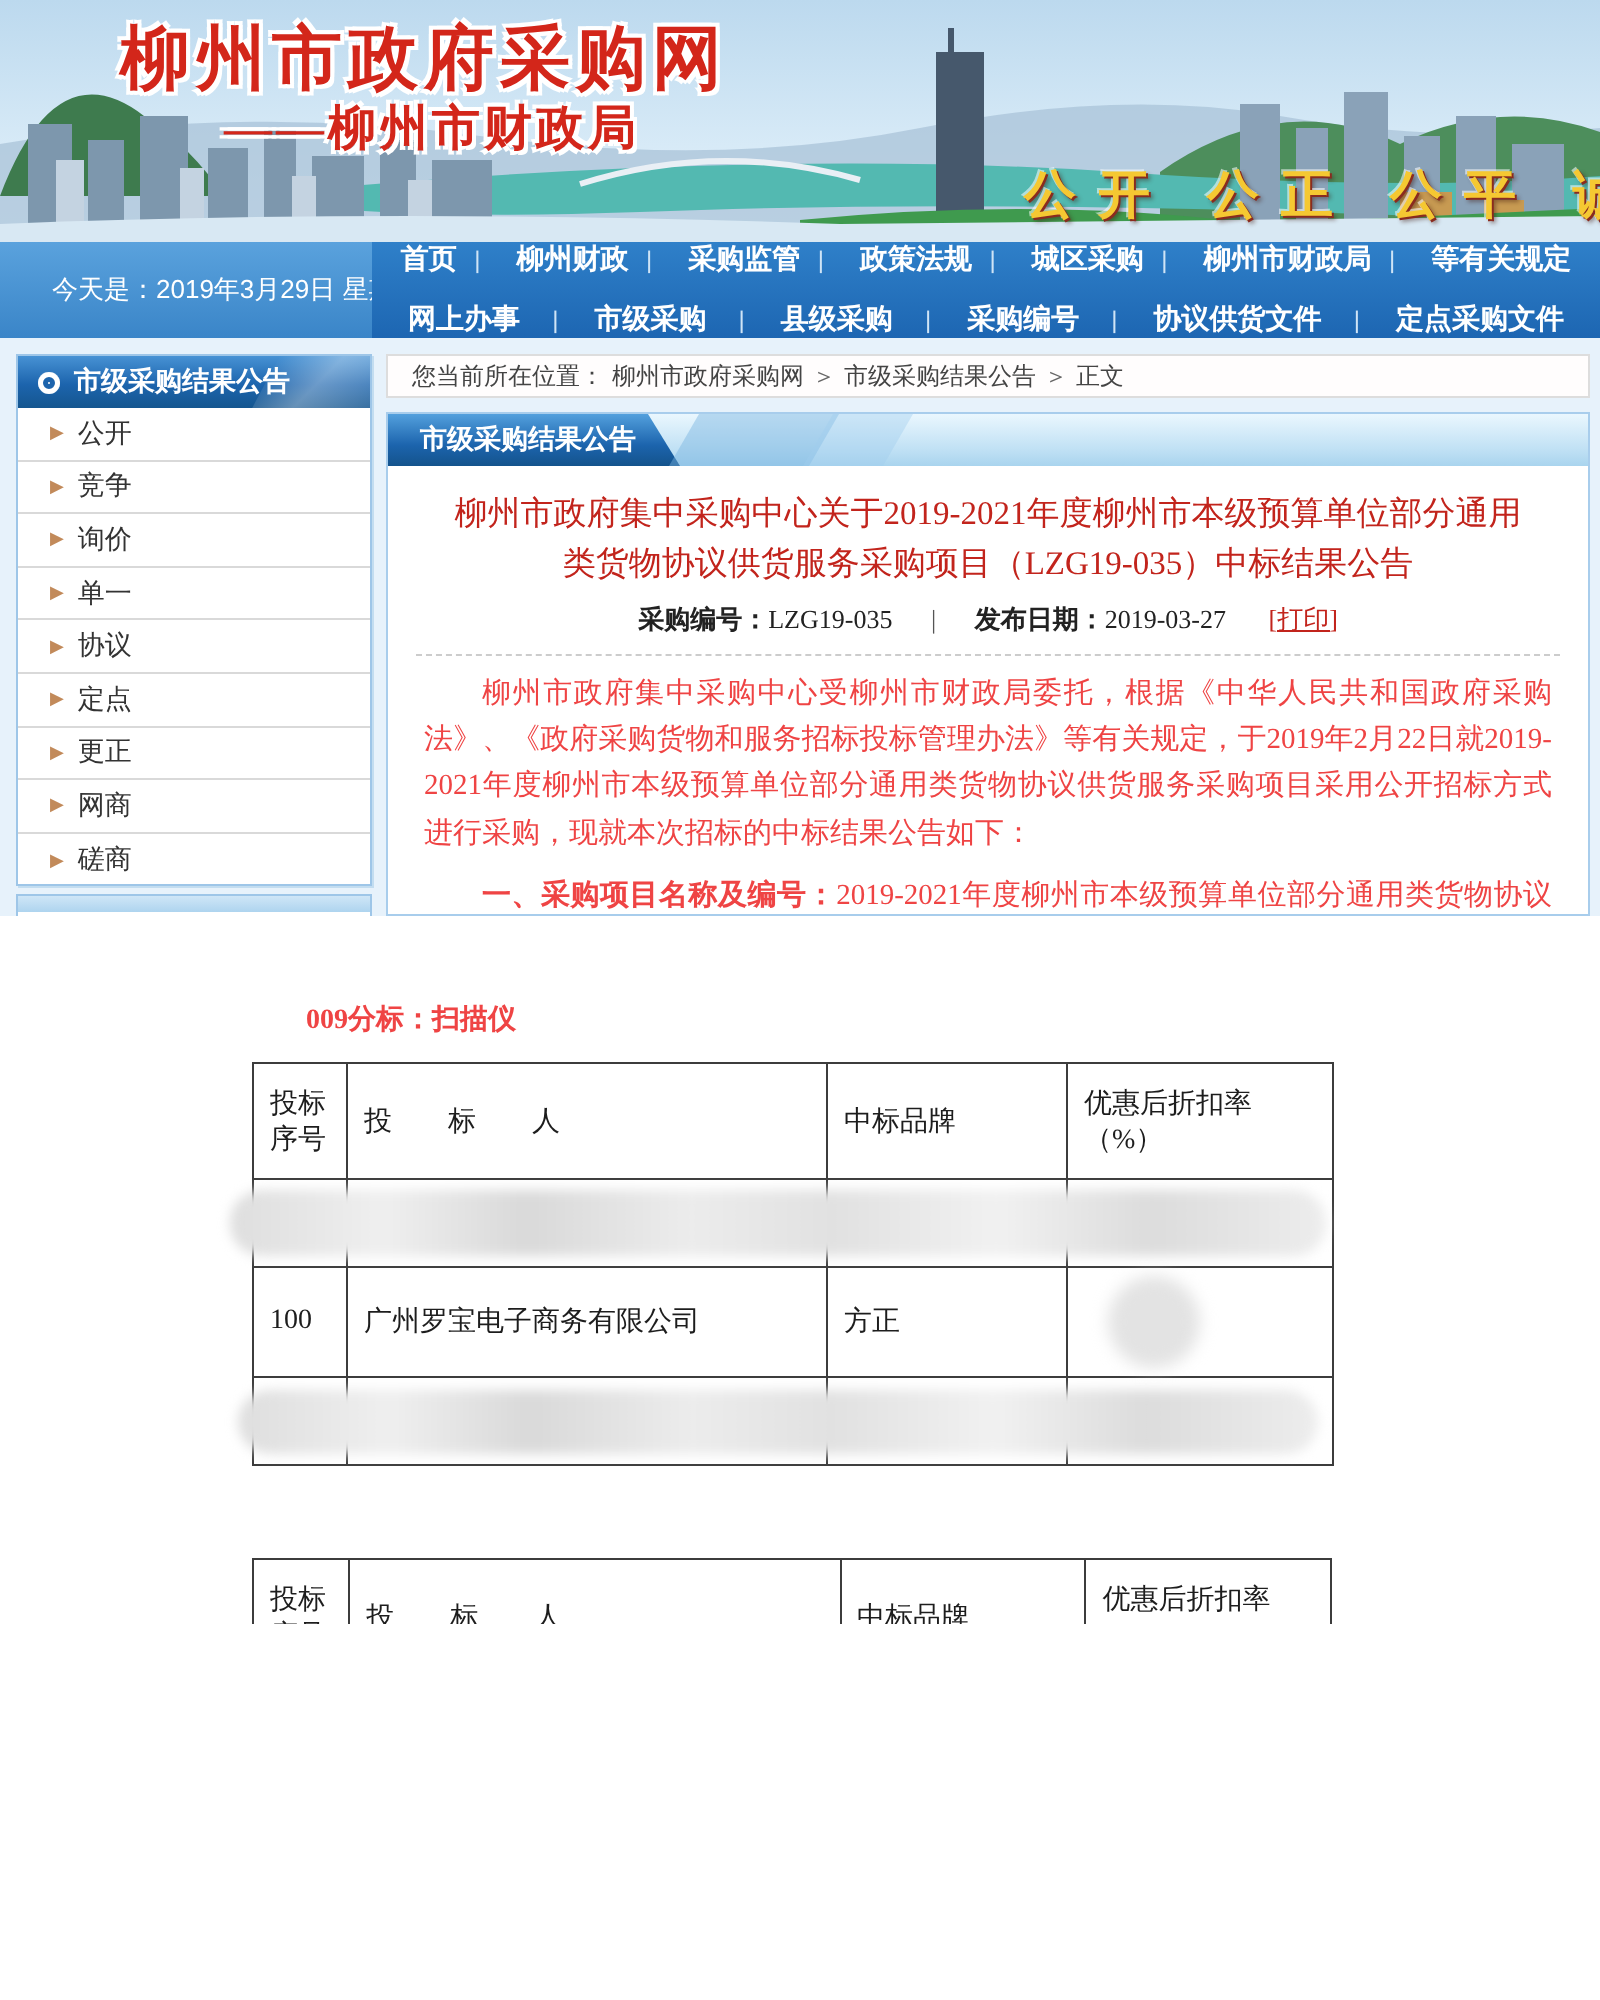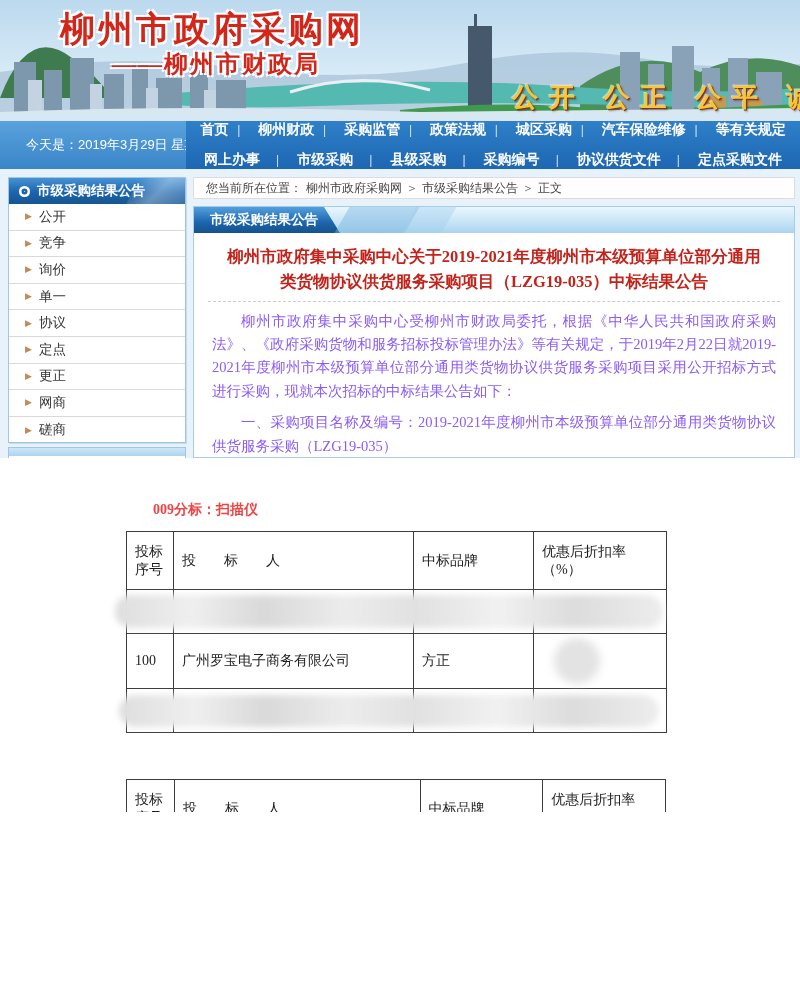--- a/index.html
+++ b/index.html
@@ -88,32 +88,32 @@
     position:relative; display:inline-block; height:26px; line-height:26px; padding:0 22px 0 16px;
     background:linear-gradient(180deg,#53a0dd 0%,#1c64ad 60%,#14538c 100%);
     color:#fff; font-size:13.5px; font-weight:bold;
     clip-path:polygon(0 0, calc(100% - 16px) 0, 100% 100%, 0 100%);
   }
   .panel-stripe { position:absolute; top:0; left:148px; width:70px; height:26px; background:rgba(120,180,225,.45); transform:skewX(-30deg); }
   .panel-stripe.s2 { left:215px; width:40px; background:rgba(160,205,238,.4); }
 
   .article-title {
     margin:12px 26px 6px; text-align:center; color:#c2241c; font-size:16.5px; line-height:1.5;
-    font-family:"Liberation Serif","DejaVu Serif",serif; font-weight:bold;
+    font-family:"Liberation Serif","DejaVu Serif",serif; font-weight:normal;
   }
   .meta { text-align:center; font-size:13px; color:#222; margin:4px 0 8px; font-family:"Liberation Serif","DejaVu Serif",serif; }
   .meta .b { font-weight:bold; }
   .meta .msep { margin:0 16px; color:#555; }
   .meta .print { color:#c2241c; text-decoration:underline; margin-left:18px; cursor:pointer; }
   .contentbox hr { border:none; border-top:1px dashed #ccc; margin:0 14px 8px; }
   .contentbox p {
-    font-family:"Liberation Serif","DejaVu Serif",serif; font-size:14.5px; color:#8b5cf6;
+    font-family:"Liberation Serif","DejaVu Serif",serif; font-size:14.5px; color:#ef4444;
     line-height:1.62; text-indent:2em; margin:0 18px 8px; text-align:justify;
   }
-  .contentbox p .plabel { font-weight:normal; }
+  .contentbox p .plabel { font-weight:bold; }
 
   
   .lower { width:584px; margin:0 auto; padding:43px 0 0 18px; background:#fff; }
   .lot-caption {
     font-family:"Liberation Serif","DejaVu Serif",serif; font-size:14px; font-weight:bold;
     color:#ef4444; margin:0 0 12px 27px;
   }
   table.result { border-collapse:collapse; table-layout:fixed; width:540px; font-family:"Liberation Serif","DejaVu Serif",serif; }
   table.result th, table.result td {
     border:1px solid #3c3c3c; font-size:14px; color:#1d1d1d; font-weight:normal;
@@ -218,21 +218,21 @@
         <li>
             <span class="nav-sep">|</span>
             <a>政策法规</a>
           </li>
         <li>
             <span class="nav-sep">|</span>
             <a>城区采购</a>
           </li>
         <li>
             <span class="nav-sep">|</span>
-            <a>汽车保险维修</a>
+            <a>柳州市财政局</a>
           </li>
         <li>
             <span class="nav-sep">|</span>
             <a>等有关规定</a>
           </li>
       </ul>
       <ul class="navrow">
         <li>
             <a>网上办事</a>
           </li>
@@ -319,20 +319,26 @@
         <span>正文</span>
       </div>
 
       <div class="contentbox">
         <div class="panel-header">
           <div class="panel-tab">市级采购结果公告</div>
           <div class="panel-stripe"></div>
           <div class="panel-stripe s2"></div>
         </div>
         <h1 class="article-title">柳州市政府集中采购中心关于2019-2021年度柳州市本级预算单位部分通用类货物协议供货服务采购项目（LZG19-035）中标结果公告</h1>
+        <div class="meta">
+          <span class="b">采购编号：</span><span>LZG19-035</span>
+          <span class="msep">|</span>
+          <span class="b">发布日期：</span><span>2019-03-27</span>
+          <a class="print">[打印]</a>
+        </div>
         <hr>
         <p>柳州市政府集中采购中心受柳州市财政局委托，根据《中华人民共和国政府采购法》、《政府采购货物和服务招标投标管理办法》等有关规定，于2019年2月22日就2019-2021年度柳州市本级预算单位部分通用类货物协议供货服务采购项目采用公开招标方式进行采购，现就本次招标的中标结果公告如下：</p>
         <p><span class="plabel">一、采购项目名称及编号：</span><span>2019-2021年度柳州市本级预算单位部分通用类货物协议供货服务采购（LZG19-035）</span></p>
       </div>
     </div>
   </div>
 
   <div class="lower">
 
     <section>

